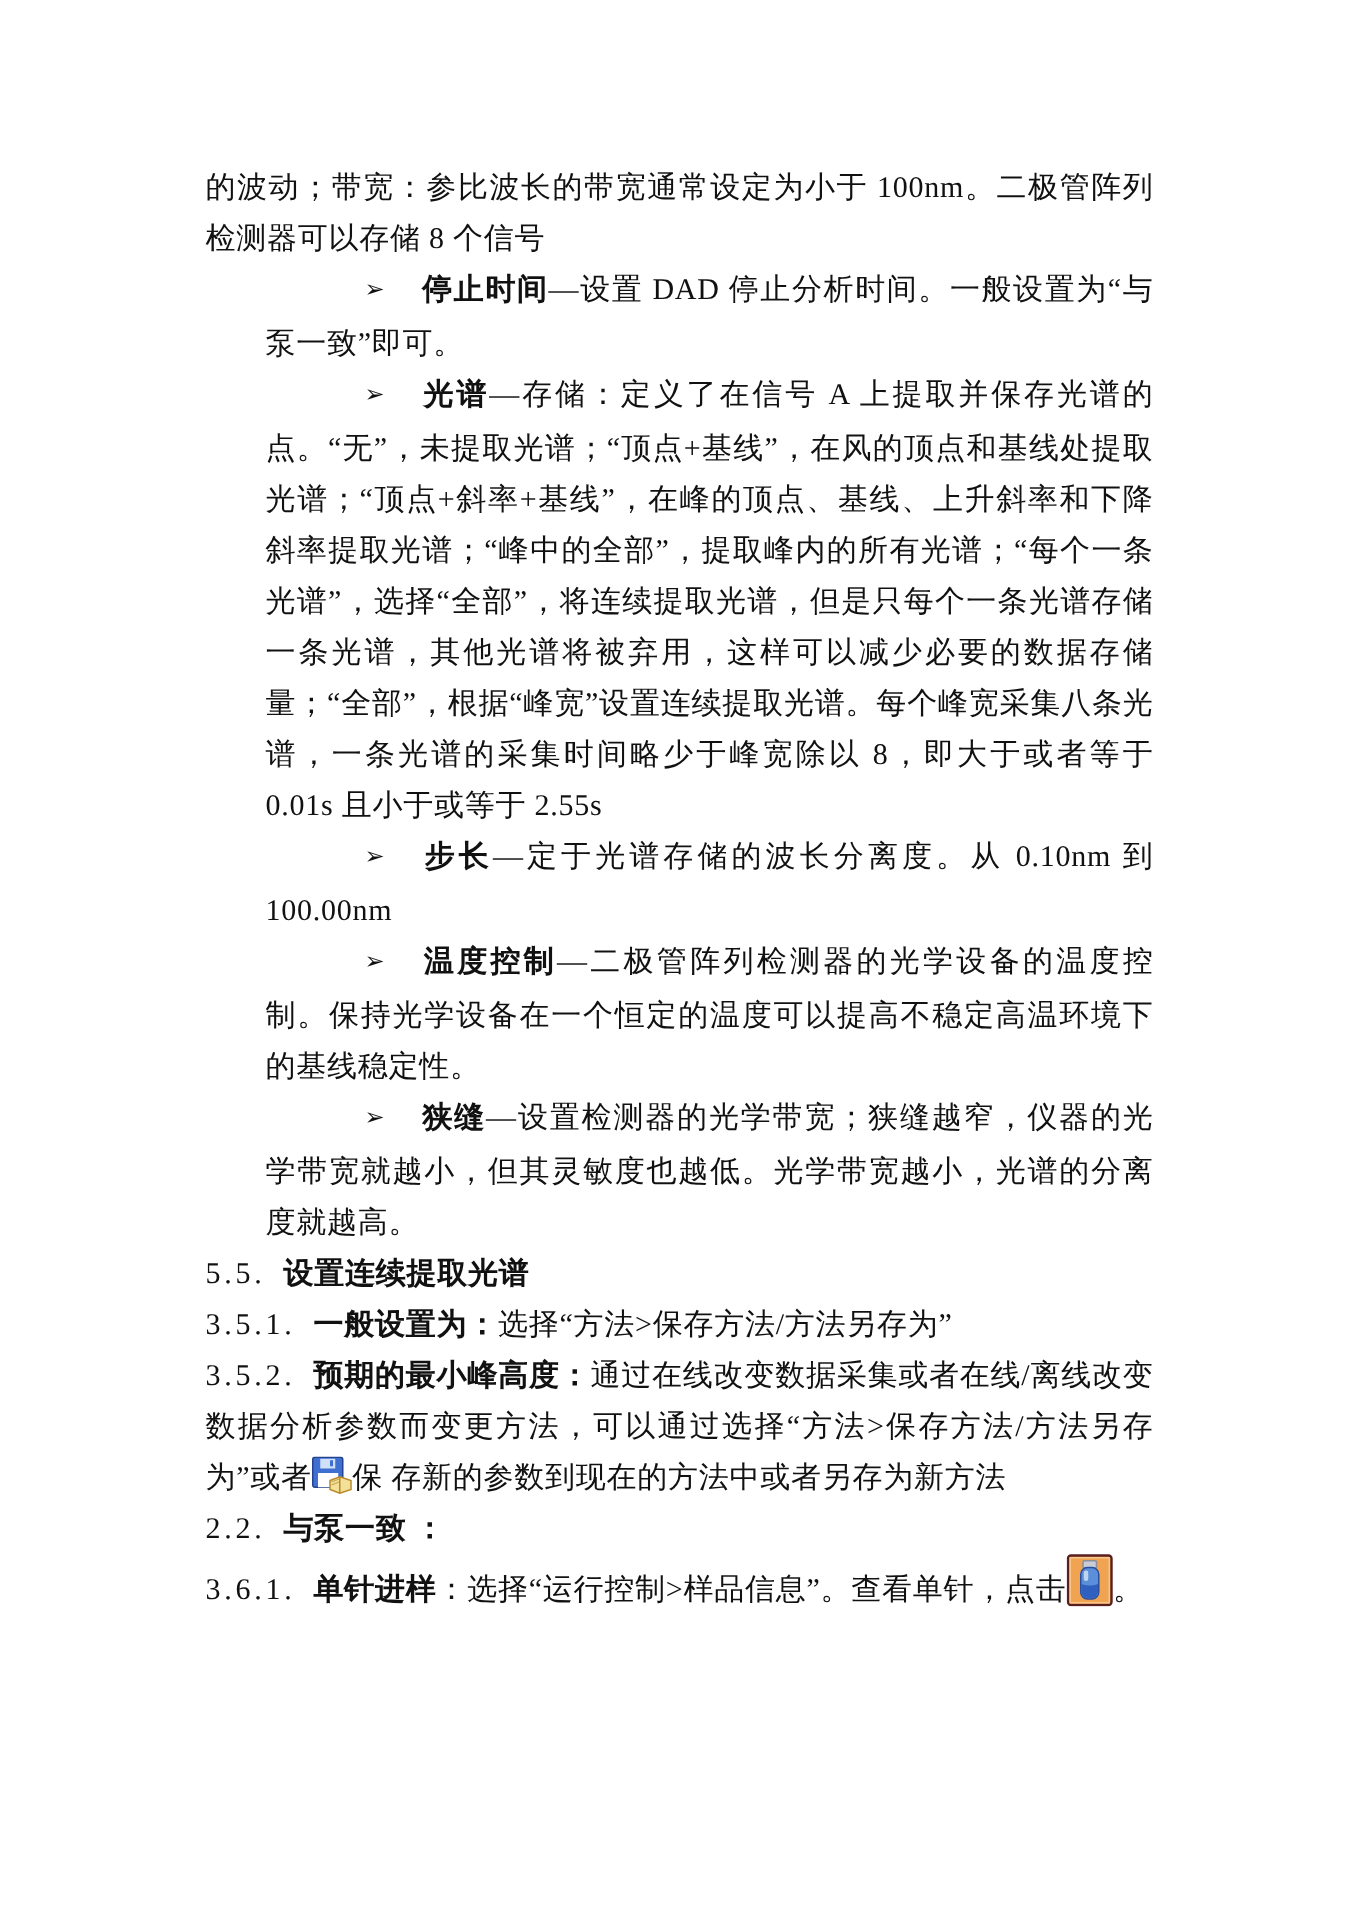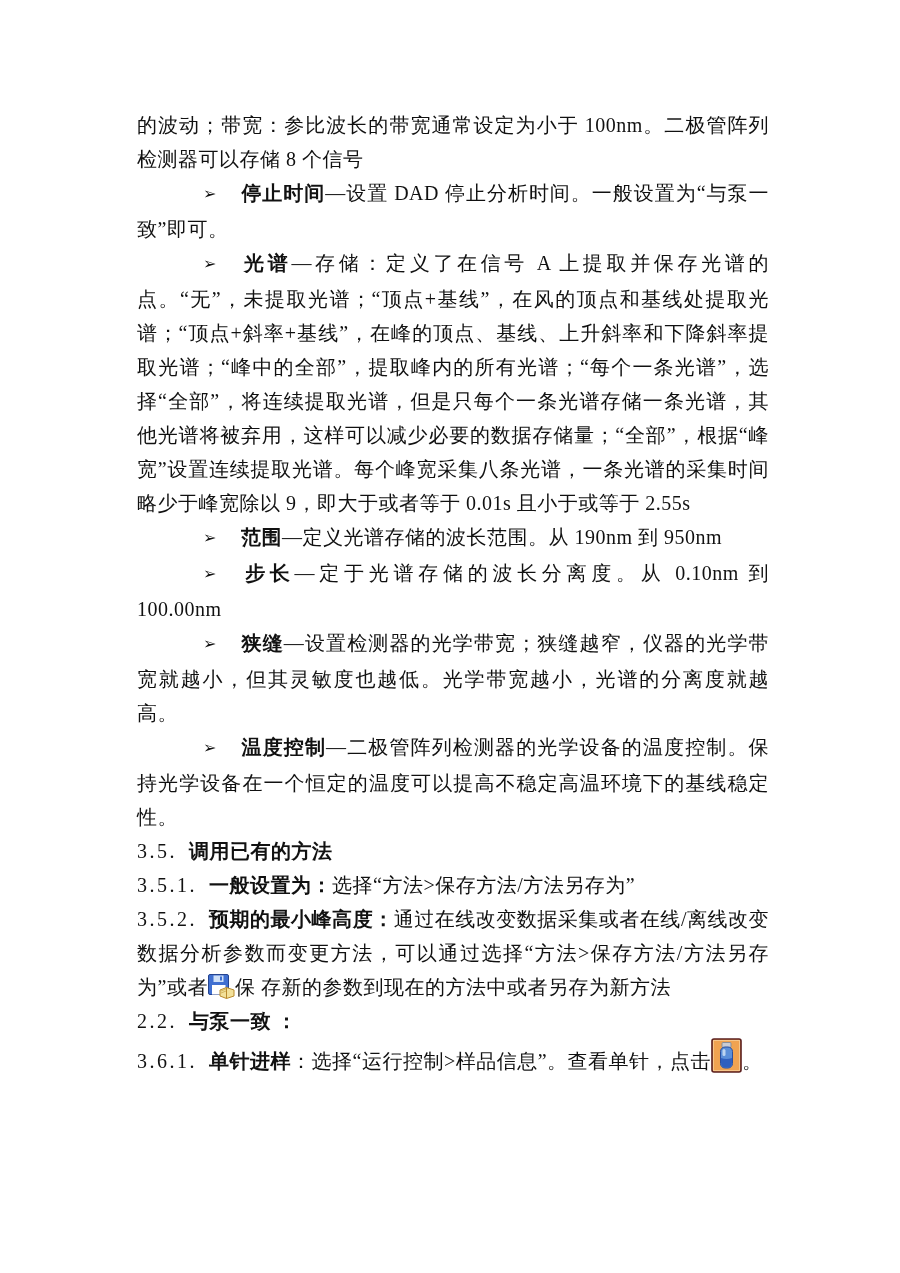--- a/index.html
+++ b/index.html
@@ -20,21 +20,21 @@
     left: 137px;
     top: 108px;
     width: 632px;
     font-size: 20px;
     line-height: 34px;
     color: #111111;
     text-align: justify;
     letter-spacing: 0.5px;
   }
   p.para { margin: 0; padding: 0; }
-  p.bullet { text-indent: 33px; }
+  p.bullet { text-indent: 33px; margin-left: 40px; }
   .b { font-weight: bold; }
   .arrow {
     display: inline-block;
     margin-right: 24px;
     font-size: 16px;
     transform: translateY(-1px);
   }
   .num { margin-right: 12px; letter-spacing: 2.5px; }
   .inline-icon {
     display: inline-block;
@@ -44,26 +44,25 @@
   .inline-icon svg { display: block; }
   .icon-gap-left { margin-left: 4px; }
 </style>
 </head>
 <body>
 
 <div class="page">
   <div class="doc" id="doc">
       <p class="para body"><span>的波动；带宽：参比波长的带宽通常设定为小于 100nm。二极管阵列检测器可以存储 8 个信号</span></p>
       <p class="para bullet"><span class="arrow">➢</span><span class="b">停止时间</span><span>—设置 DAD 停止分析时间。一般设置为“与泵一致”即可。</span></p>
-      <p class="para bullet"><span class="arrow">➢</span><span class="b">光谱</span><span>—存储：定义了在信号 A 上提取并保存光谱的点。“无”，未提取光谱；“顶点+基线”，在风的顶点和基线处提取光谱；“顶点+斜率+基线”，在峰的顶点、基线、上升斜率和下降斜率提取光谱；“峰中的全部”，提取峰内的所有光谱；“每个一条光谱”，选择“全部”，将连续提取光谱，但是只每个一条光谱存储一条光谱，其他光谱将被弃用，这样可以减少必要的数据存储量；“全部”，根据“峰宽”设置连续提取光谱。每个峰宽采集八条光谱，一条光谱的采集时间略少于峰宽除以 9，即大于或者等于 0.01s 且小于或等于 2.55s</span></p>
-      <p class="para bullet"><span class="arrow">➢</span><span class="b">范围</span><span>—定义光谱存储的波长范围。从 190nm 到 950nm</span></p>
+      <p class="para bullet"><span class="arrow">➢</span><span class="b">光谱</span><span>—存储：定义了在信号 A 上提取并保存光谱的点。“无”，未提取光谱；“顶点+基线”，在风的顶点和基线处提取光谱；“顶点+斜率+基线”，在峰的顶点、基线、上升斜率和下降斜率提取光谱；“峰中的全部”，提取峰内的所有光谱；“每个一条光谱”，选择“全部”，将连续提取光谱，但是只每个一条光谱存储一条光谱，其他光谱将被弃用，这样可以减少必要的数据存储量；“全部”，根据“峰宽”设置连续提取光谱。每个峰宽采集八条光谱，一条光谱的采集时间略少于峰宽除以 8，即大于或者等于 0.01s 且小于或等于 2.55s</span></p>
       <p class="para bullet"><span class="arrow">➢</span><span class="b">步长</span><span>—定于光谱存储的波长分离度。从 0.10nm 到 100.00nm</span></p>
+      <p class="para bullet"><span class="arrow">➢</span><span class="b">温度控制</span><span>—二极管阵列检测器的光学设备的温度控制。保持光学设备在一个恒定的温度可以提高不稳定高温环境下的基线稳定性。</span></p>
       <p class="para bullet"><span class="arrow">➢</span><span class="b">狭缝</span><span>—设置检测器的光学带宽；狭缝越窄，仪器的光学带宽就越小，但其灵敏度也越低。光学带宽越小，光谱的分离度就越高。</span></p>
-      <p class="para bullet"><span class="arrow">➢</span><span class="b">温度控制</span><span>—二极管阵列检测器的光学设备的温度控制。保持光学设备在一个恒定的温度可以提高不稳定高温环境下的基线稳定性。</span></p>
-      <p class="para heading"><span class="num">3.5.</span><span class="b">调用已有的方法</span></p>
+      <p class="para heading"><span class="num">5.5.</span><span class="b">设置连续提取光谱</span></p>
       <p class="para numbered"><span class="num">3.5.1.</span><span class="b">一般设置为：</span><span>选择“方法&gt;保存方法/方法另存为”</span></p>
       <p class="para numbered"><span class="num">3.5.2.</span><span class="b">预期的最小峰高度：</span><span>通过在线改变数据采集或者在线/离线改变数据分析参数而变更方法，可以通过选择“方法&gt;保存方法/方法另存为”或者</span><span class="inline-icon">
   <svg width="27" height="25" viewBox="0 0 27 25" xmlns="http://www.w3.org/2000/svg">
     <rect x="0.5" y="0.5" width="20" height="20" rx="1.5" fill="#3f6fd1" stroke="#24438f"></rect>
     <rect x="5.5" y="1.5" width="10" height="6.5" fill="#cfe0f7"></rect>
     <rect x="12" y="2.5" width="2" height="4" fill="#3f6fd1"></rect>
     <rect x="4" y="11" width="13.5" height="9.5" fill="#ffffff"></rect>
     <path d="M12 16 L18.5 13.5 L26 16 L26 22 L18.5 24.5 L12 22 Z" fill="#f3e19a" stroke="#b98a2c" stroke-width="1"></path>
     <path d="M18.5 13.5 L18.5 24.5" stroke="#b98a2c" stroke-width="1" fill="none"></path>
     <path d="M13 17 L18 15 M13 19 L18 17" stroke="#c9a84f" stroke-width="0.8" fill="none"></path>

